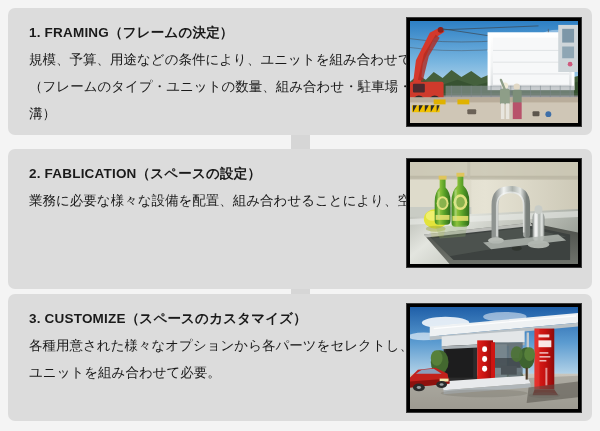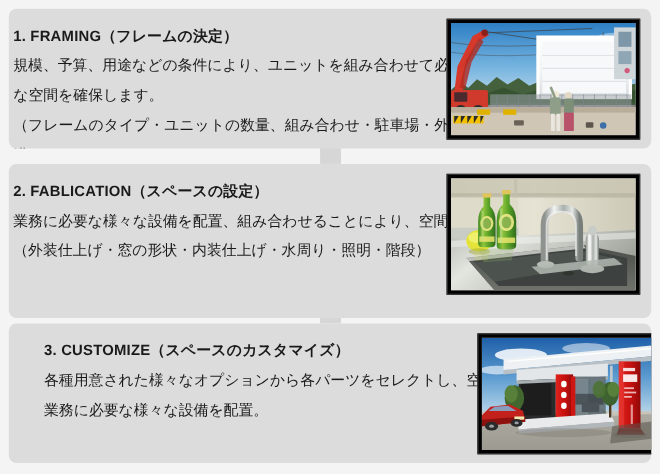--- a/index.html
+++ b/index.html
@@ -38,31 +38,31 @@
     left: 8px;
     width: 584px;
     background: #dcdcdc;
     border-radius: 7px;
     box-sizing: border-box;
     z-index: 1;
     overflow: hidden;
   }
   .step-panel.p1 { top: 8px;   height: 127px; }
   .step-panel.p2 { top: 149px; height: 140px; }
-  .step-panel.p3 { top: 294px; height: 127px; padding-left: 28px; }
+  .step-panel.p3 { top: 294px; height: 127px; }
 
   .step-inner {
     position: relative;
     width: 100%;
     height: 100%;
   }
 
   .step-text {
     position: absolute;
-    left: 4px;
+    left: 21px;
     top: 11px;
     width: 372px;
   }
 
   .step-title {
     font-size: 13.5px;
     font-weight: bold;
     color: #1a1a1a;
     line-height: 27px;
     letter-spacing: 0.2px;
@@ -103,21 +103,20 @@
 
   <div class="connector c1"></div>
 
   <div class="connector c2"></div>
 
   <div class="step-panel p1">
     <div class="step-inner">
       <div class="step-text">
         <div class="step-title">1. FRAMING（フレームの決定）</div>
         <div class="step-line">規模、予算、用途などの条件により、ユニットを組み合わせて必要</div>
-        <div class="step-line">な空間を確保します。</div>
         <div class="step-line indent">（フレームのタイプ・ユニットの数量、組み合わせ・駐車場・外</div>
         <div class="step-line">溝）</div>
       </div>
 
       <div class="photo-frame">
         <div class="photo-inner">
           <svg class="photo-svg" viewBox="0 0 170 104" preserveAspectRatio="none">
             <defs>
               <linearGradient id="sky1" x1="0" y1="0" x2="0" y2="1">
                 <stop offset="0%" stop-color="#2d7fc4"></stop>
@@ -223,21 +222,20 @@
         </div>
       </div>
     </div>
   </div>
 
   <div class="step-panel p2">
     <div class="step-inner">
       <div class="step-text">
         <div class="step-title">2. FABLICATION（スペースの設定）</div>
         <div class="step-line">業務に必要な様々な設備を配置、組み合わせることにより、空間の</div>
-        <div class="step-line indent">（外装仕上げ・窓の形状・内装仕上げ・水周り・照明・階段）</div>
       </div>
 
       <div class="photo-frame">
         <div class="photo-inner">
           <svg class="photo-svg" viewBox="0 0 170 104" preserveAspectRatio="none">
             <defs>
               <linearGradient id="wallg" x1="0" y1="0" x2="1" y2="0">
                 <stop offset="0%" stop-color="#d8d6c6"></stop>
                 <stop offset="45%" stop-color="#e6e3d4"></stop>
                 <stop offset="100%" stop-color="#cdc9b7"></stop>
@@ -329,21 +327,21 @@
         </div>
       </div>
     </div>
   </div>
 
   <div class="step-panel p3">
     <div class="step-inner">
       <div class="step-text">
         <div class="step-title">3. CUSTOMIZE（スペースのカスタマイズ）</div>
         <div class="step-line">各種用意された様々なオプションから各パーツをセレクトし、空間</div>
-        <div class="step-line">業務に必要な様々な設備を配置。</div>
+        <div class="step-line">ユニットを組み合わせて必要。</div>
       </div>
 
       <div class="photo-frame">
         <div class="photo-inner">
           <svg class="photo-svg" viewBox="0 0 170 104" preserveAspectRatio="none">
             <defs>
               <linearGradient id="sky3" x1="0" y1="0" x2="0" y2="1">
                 <stop offset="0%" stop-color="#1f5fa8"></stop>
                 <stop offset="50%" stop-color="#5b9bd0"></stop>
                 <stop offset="100%" stop-color="#bcd8ea"></stop>

